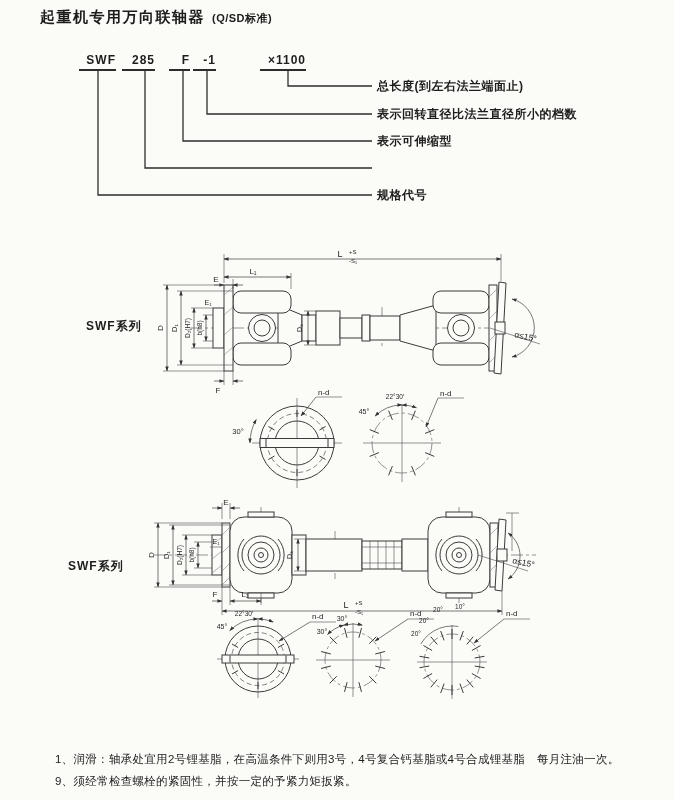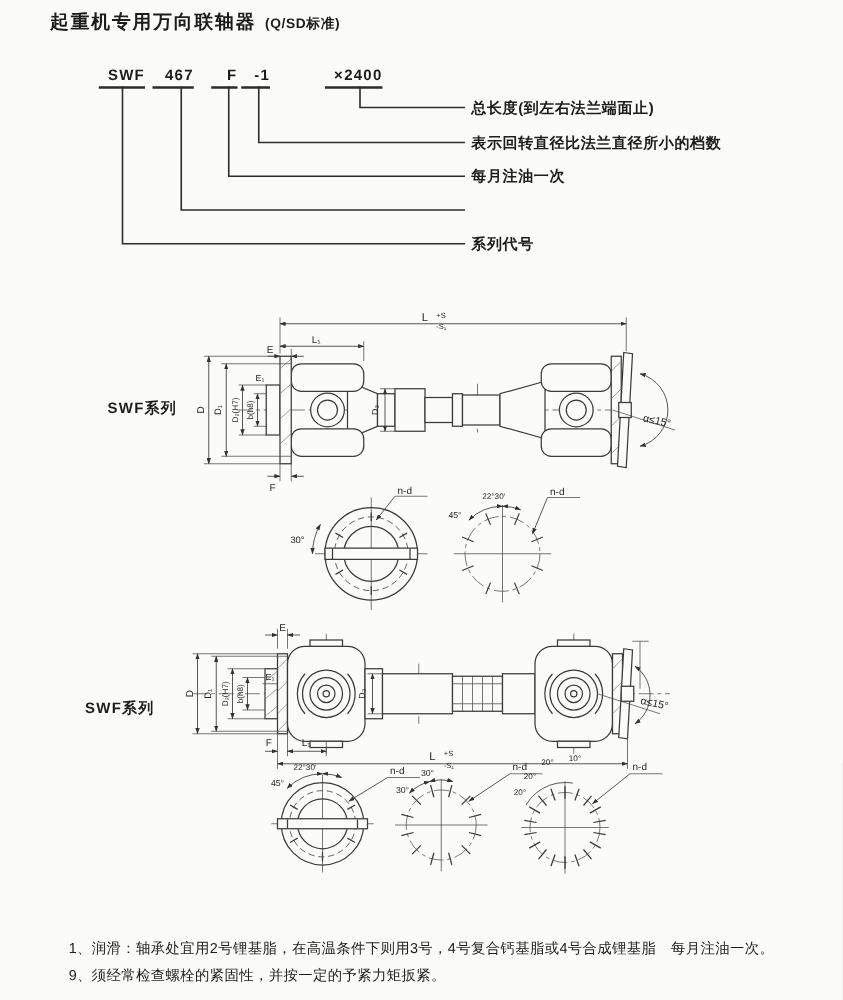--- a/index.html
+++ b/index.html
@@ -29,37 +29,37 @@
 </head>
 <body>
 
 <div class="page">
 
   <div class="title-row">
     <span class="title">起重机专用万向联轴器</span><span class="standard">(Q/SD标准)</span>
   </div>
 
   <div class="seg" style="left:79px;width:37px">SWF</div>
-  <div class="seg" style="left:122px;width:33px">467</div>
+  <div class="seg" style="left:122px;width:33px">285</div>
   <div class="seg" style="left:169px;width:21px">F</div>
   <div class="seg" style="left:193px;width:23px">-1</div>
-  <div class="seg" style="left:260px;width:46px">×2400</div>
+  <div class="seg" style="left:260px;width:46px">×1100</div>
 
   <svg class="draw" style="left:80px;top:69px" width="300" height="132" viewBox="0 0 300 132">
     <polyline class="ldr" points="208,0 208,17 292,17"></polyline>
     <polyline class="ldr" points="127,0 127,45 292,45"></polyline>
     <polyline class="ldr" points="103,0 103,72 292,72"></polyline>
     <polyline class="ldr" points="65,0 65,99 292,99"></polyline>
     <polyline class="ldr" points="18,0 18,126 292,126"></polyline>
   </svg>
 
   <div class="callout" style="top:78px">总长度(到左右法兰端面止)</div>
   <div class="callout" style="top:106px">表示回转直径比法兰直径所小的档数</div>
-  <div class="callout" style="top:133px">每月注油一次</div>
-  <div class="callout" style="top:187px">系列代号</div>
+  <div class="callout" style="top:133px">表示可伸缩型</div>
+  <div class="callout" style="top:187px">规格代号</div>
 
   <div class="series-label" style="left:86px;top:318px">SWF系列</div>
 
   <svg class="draw" style="left:150px;top:245px" width="420" height="250" viewBox="0 0 420 250">
     <defs>
       <marker id="jaE" markerWidth="7" markerHeight="5" refX="6.5" refY="2.5" orient="auto">
           <path d="M0,0 L7,2.5 L0,5 Z" fill="#333"></path>
         </marker>
       <marker id="jaS" markerWidth="7" markerHeight="5" refX="0.5" refY="2.5" orient="auto">
           <path d="M7,0 L0,2.5 L7,5 Z" fill="#333"></path>

